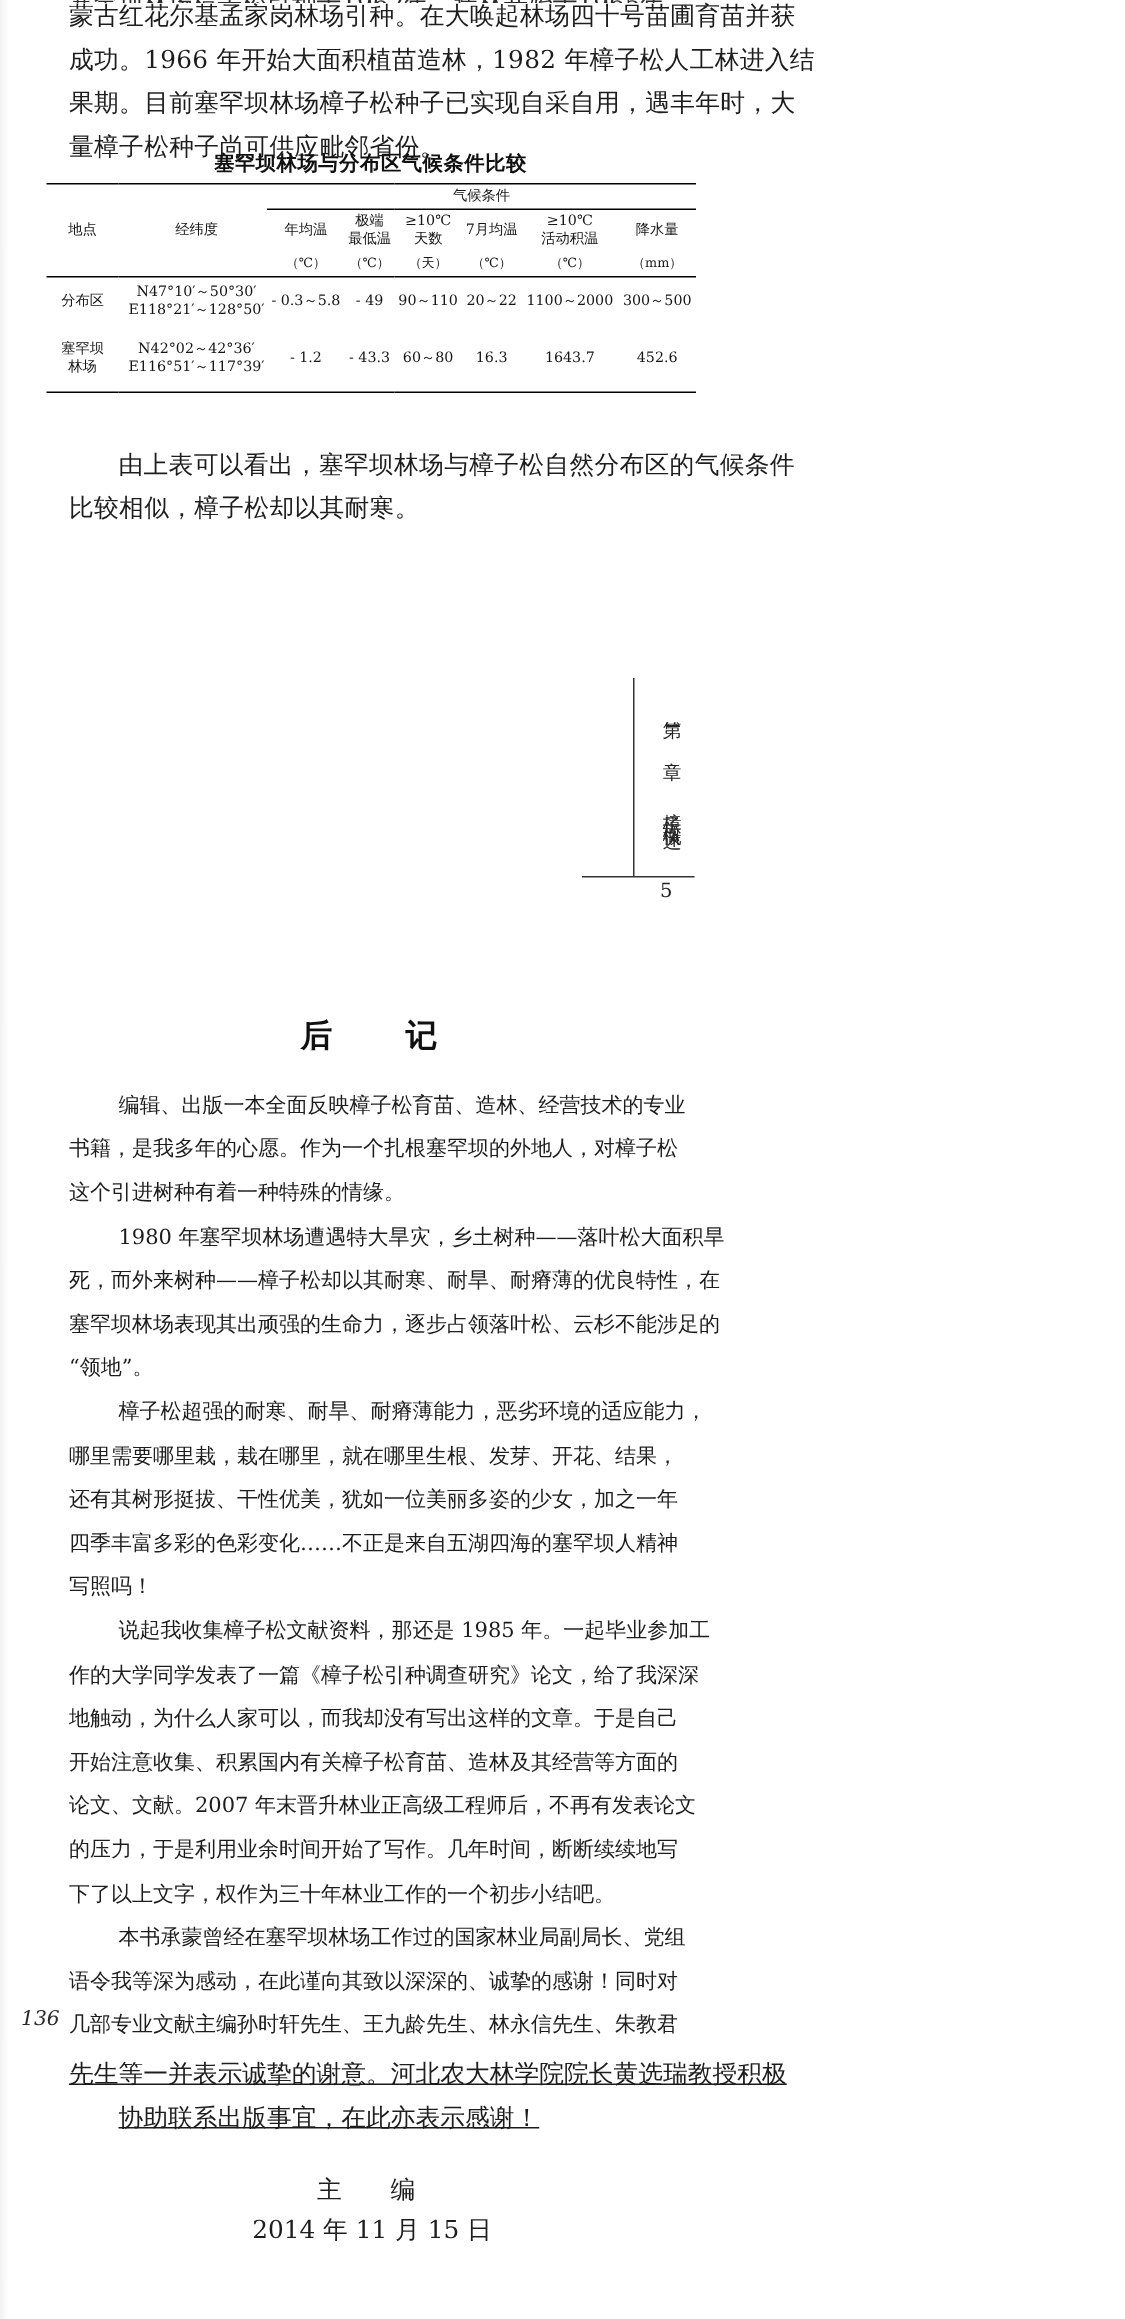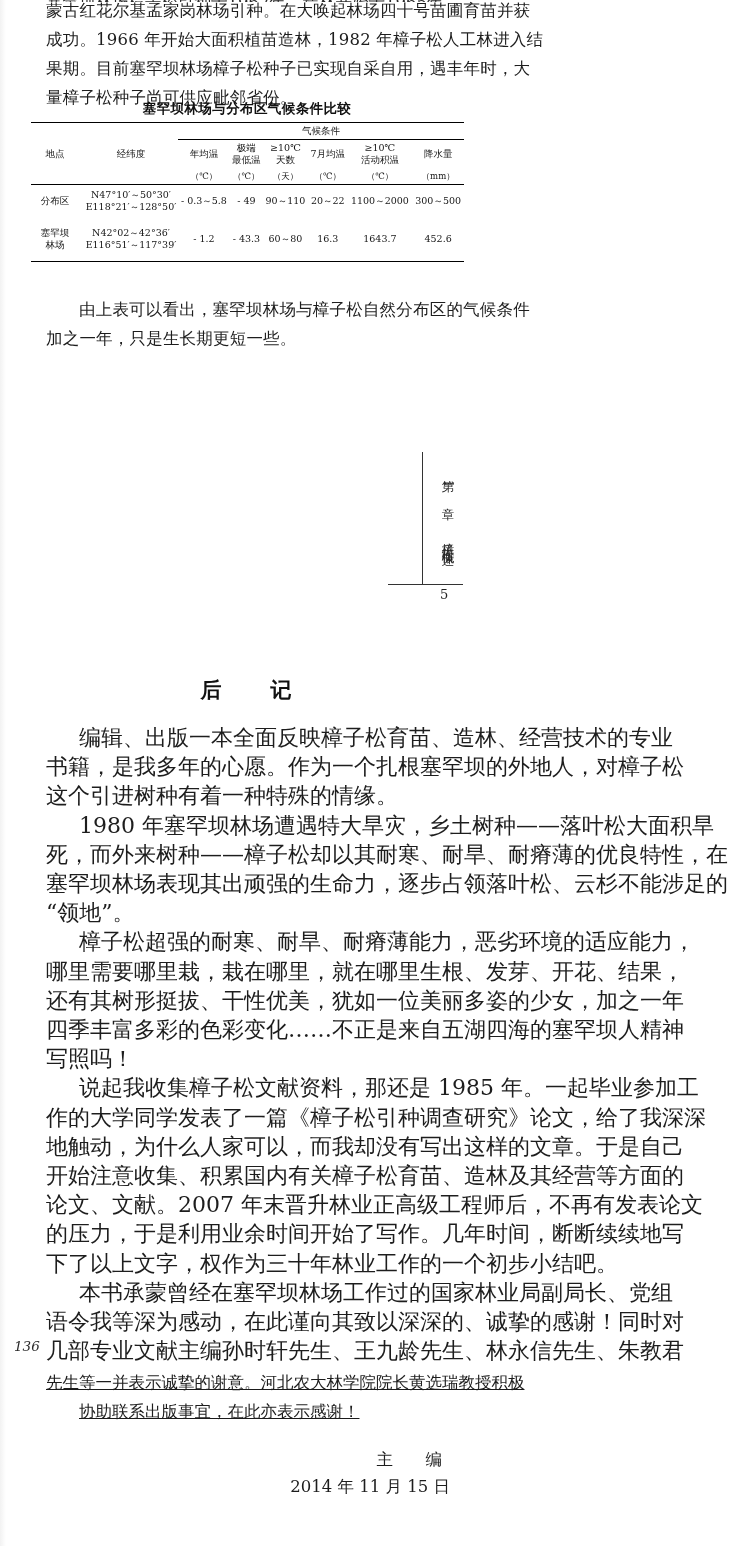--- a/index.html
+++ b/index.html
@@ -164,21 +164,21 @@
     font-family: Liberation Serif, serif;
   }
   .ps-body {
     position: absolute;
     left: 46px;
     top: 723px;
     width: 404px;
   }
   .ps-body p {
     margin: 0;
-    font-size: 22px;
+    font-size: 14px;
     line-height: 29.2px;
     text-align: justify;
     color: #1d1d1d;
   }
   .ps-body p .ln { display: block; white-space: nowrap; }
 
   
   .folio-136 {
     position: absolute;
     left: 14px;
@@ -199,21 +199,21 @@
     white-space: nowrap;
     font-size: 16.5px;
     line-height: 29.2px;
     color: #1d1d1d;
   }
   .sign-block {
     position: absolute;
     left: 46px;
     top: 1446px;
     width: 404px;
-    text-align: right;
+    text-align: center;
     padding-right: 66px;
   }
   .sign-block .sign-role {
     font-size: 16.5px;
     line-height: 27px;
     letter-spacing: 8px;
     color: #1d1d1d;
   }
   .sign-block .sign-date {
     font-size: 16.5px;
@@ -313,21 +313,21 @@
         <td class="tl-bot">60～80</td>
         <td class="tl-bot">16.3</td>
         <td class="tl-bot">1643.7</td>
         <td class="tl-bot">452.6</td>
       </tr>
     </tbody>
       </table>
 
     <div class="para-after body-text">
       <span class="ln indent">由上表可以看出，塞罕坝林场与樟子松自然分布区的气候条件</span>
-      <span class="ln">加之一年，只是生长期更短一些。</span>
+      <span class="ln">比较相似，樟子松却以其耐寒。</span>
     </div>
 
     <div class="vert-rule"></div>
     <div class="vert-head">
       <span>第 1 章</span>　　<span>樟子松概述</span>
     </div>
     <div class="pg-rule"></div>
     <div class="pg-num">5</div>
   </div>
 

